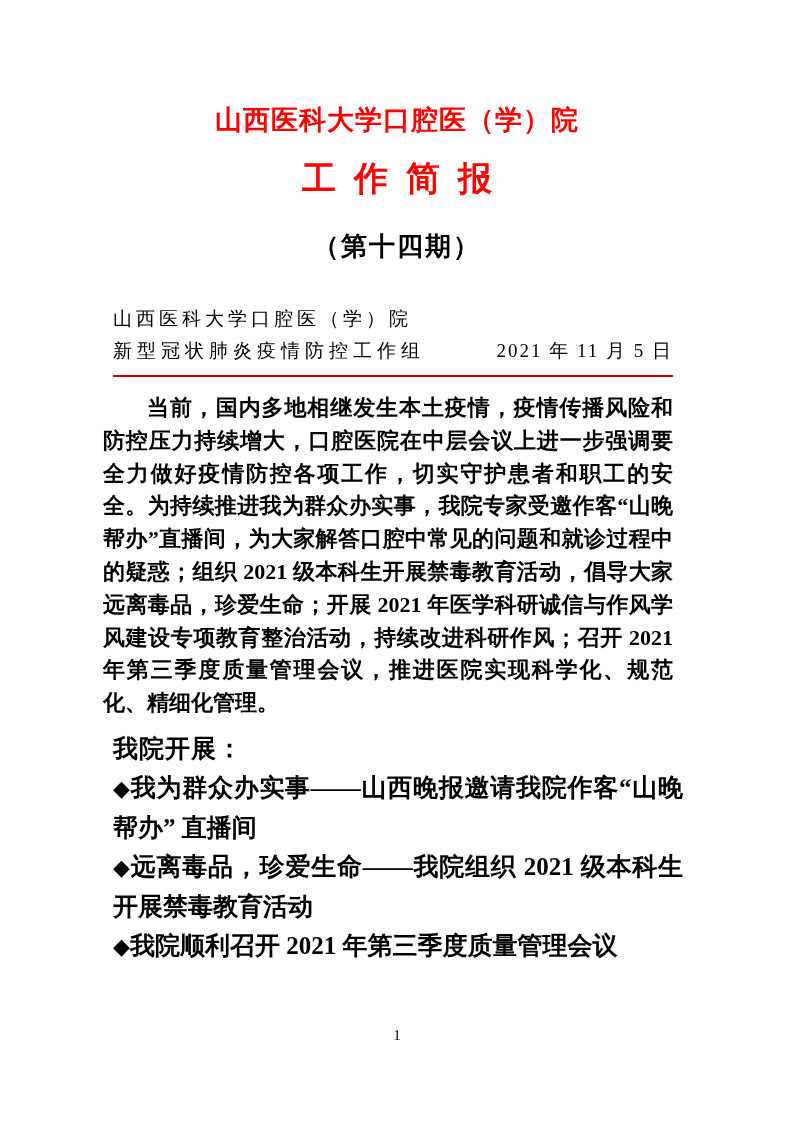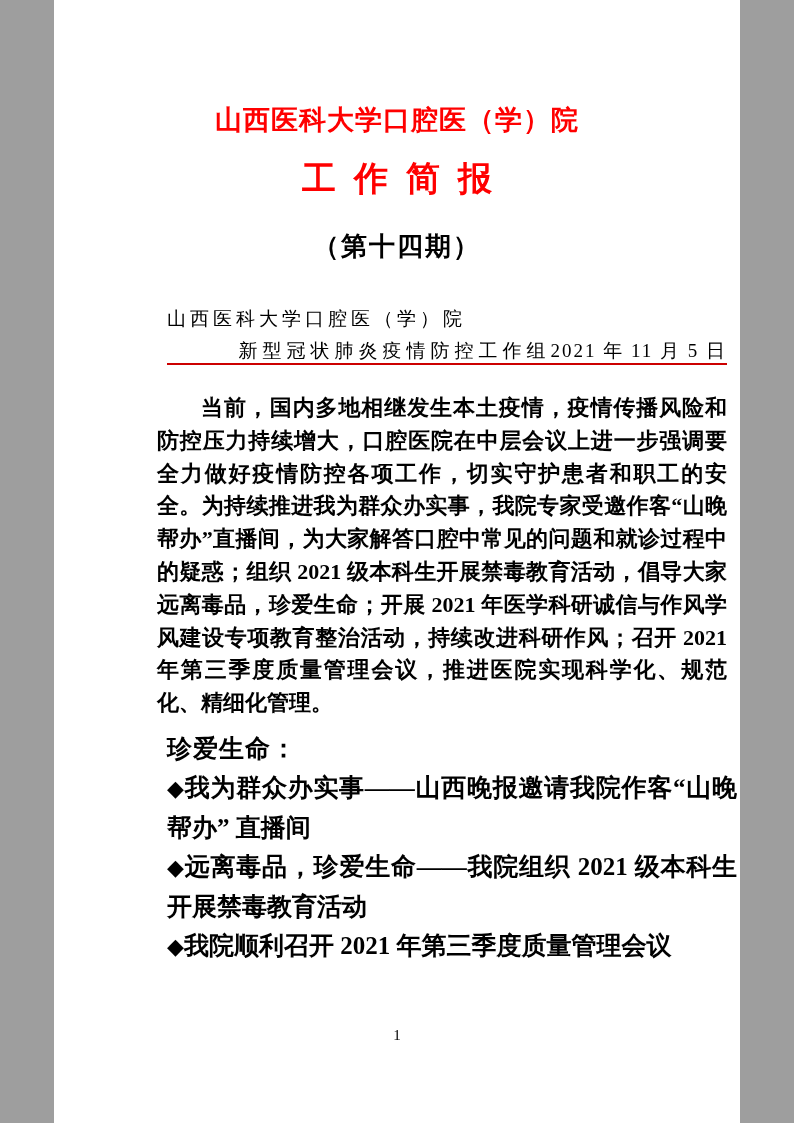--- a/index.html
+++ b/index.html
@@ -1,19 +1,19 @@
 <!DOCTYPE html>
 <html style="--title-red: #ff0000; --rule-red: #cc0000;"><head>
 <meta charset="utf-8">
 <style>
   * { margin:0; padding:0; box-sizing:border-box; }
   html,body { background:#9e9e9e; }
   .page {
     position:relative;
-    width:686px; height:1123px;
+    width:794px; height:1123px;
     margin:0 auto;
     background:#ffffff;
     overflow:hidden;
     font-family:"Liberation Serif","DejaVu Serif",serif;
     color:#000;
   }
   
   .doc-header {
     position:absolute; top:101px; left:0; right:0;
     text-align:center;
@@ -40,22 +40,22 @@
     letter-spacing:2px;
     color:#000;
   }
   
   .sender {
     position:absolute; top:307px; left:113px; width:560px;
     font-size:19px; line-height:24px;
   }
   .sender-org { letter-spacing:4px; }
   .sender-line2 {
-    display:flex; justify-content:flex-end; align-items:baseline;
-    padding-bottom:0;
+    display:flex; justify-content:space-between; align-items:baseline;
+    padding-bottom:12px;
     border-bottom:2px solid var(--rule-red,#cc0000);
   }
   .sender-workgroup { letter-spacing:5px; }
   .sender-date { letter-spacing:2px;margin-top:8px; }
   
   .body-text {
     position:absolute; top:392px; left:103px; width:570px;
     font-weight:700;
     font-size:22px; line-height:32.8px;
     text-align:justify;
@@ -92,21 +92,21 @@
     <div class="sender-org">山西医科大学口腔医（学）院</div>
     <div class="sender-line2">
       <span class="sender-workgroup">新型冠状肺炎疫情防控工作组</span>
       <span class="sender-date">2021 年 11 月 5 日</span>
     </div>
   </section>
 
   <p class="body-text">当前，国内多地相继发生本土疫情，疫情传播风险和防控压力持续增大，口腔医院在中层会议上进一步强调要全力做好疫情防控各项工作，切实守护患者和职工的安全。为持续推进我为群众办实事，我院专家受邀作客“山晚帮办”直播间，为大家解答口腔中常见的问题和就诊过程中的疑惑；组织 2021 级本科生开展禁毒教育活动，倡导大家远离毒品，珍爱生命；开展 2021 年医学科研诚信与作风学风建设专项教育整治活动，持续改进科研作风；召开 2021 年第三季度质量管理会议，推进医院实现科学化、规范化、精细化管理。</p>
 
   <section class="digest">
-    <div class="digest-heading">珍爱生命：</div>
+    <div class="digest-heading">我院开展：</div>
     <p class="digest-item"><span class="bullet-icon">◆</span><span>我为群众办实事——山西晚报邀请我院作客“山晚帮办” 直播间</span></p>
     <p class="digest-item"><span class="bullet-icon">◆</span><span>远离毒品，珍爱生命——我院组织 2021 级本科生开展禁毒教育活动</span></p>
     <p class="digest-item"><span class="bullet-icon">◆</span><span>我院顺利召开 2021 年第三季度质量管理会议</span></p>
   </section>
 
   <footer class="page-number">1</footer>
 
 </div>
 
 </body></html>

